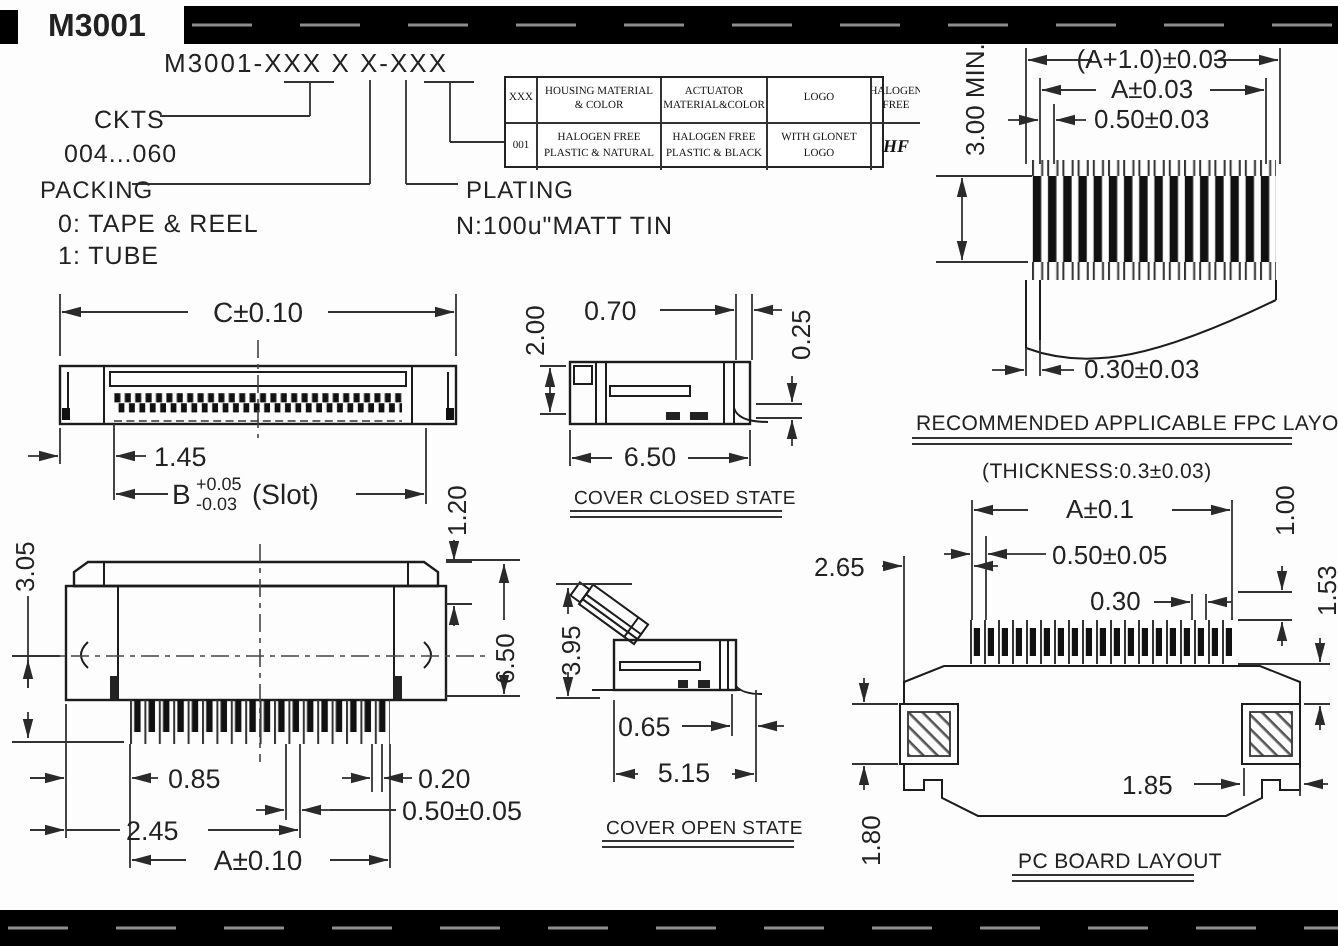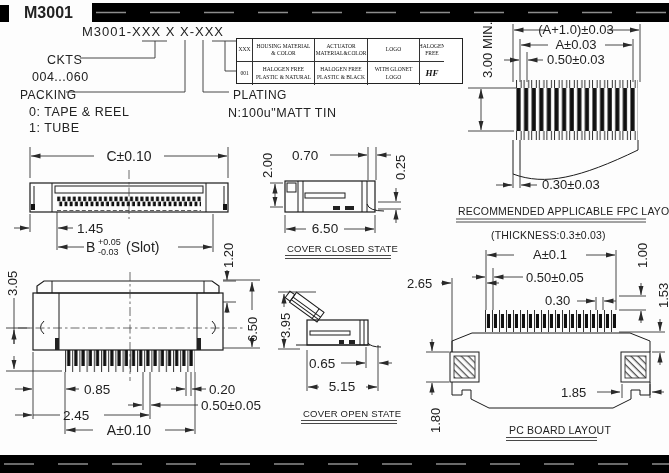--- a/index.html
+++ b/index.html
@@ -17,21 +17,21 @@
   .t135{font-size:13.5px;}
   .t14{font-size:14px;}
   .t125{font-size:12.5px;letter-spacing:.5px;}
   .t12{font-size:12px;letter-spacing:.5px;}
   .tpn{font-size:13px;letter-spacing:1px;}
   .t105{font-size:10.5px;letter-spacing:.2px;}
   .t95{font-size:9.5px;letter-spacing:.2px;}
   .t9{font-size:9px;}
   .mid{text-anchor:middle;}
   
-  .spec{position:absolute;left:236px;top:38px;width:227px;height:46px;
+  .spec{position:absolute;left:252px;top:38px;width:190px;height:46px;
         border:1px solid #222;display:grid;grid-template-columns:16px 62px 53px 52px 24px;
         grid-template-rows:23px 23px;background:#fff;box-sizing:border-box;z-index:2;}
   .spec .c{border-right:0.5px solid #333;border-bottom:0.5px solid #333;
         display:flex;align-items:center;justify-content:center;text-align:center;
         font-family:"Liberation Serif",serif;font-size:5.5px;line-height:1.3;
         padding:0 1px;overflow:hidden;color:#111;}
   .spec .c:nth-child(5n){border-right:none;}
   .spec .c:nth-child(n+6){border-bottom:none;}
   .spec .hf{font-size:9px;font-weight:bold;font-style:italic;}
 </style>

